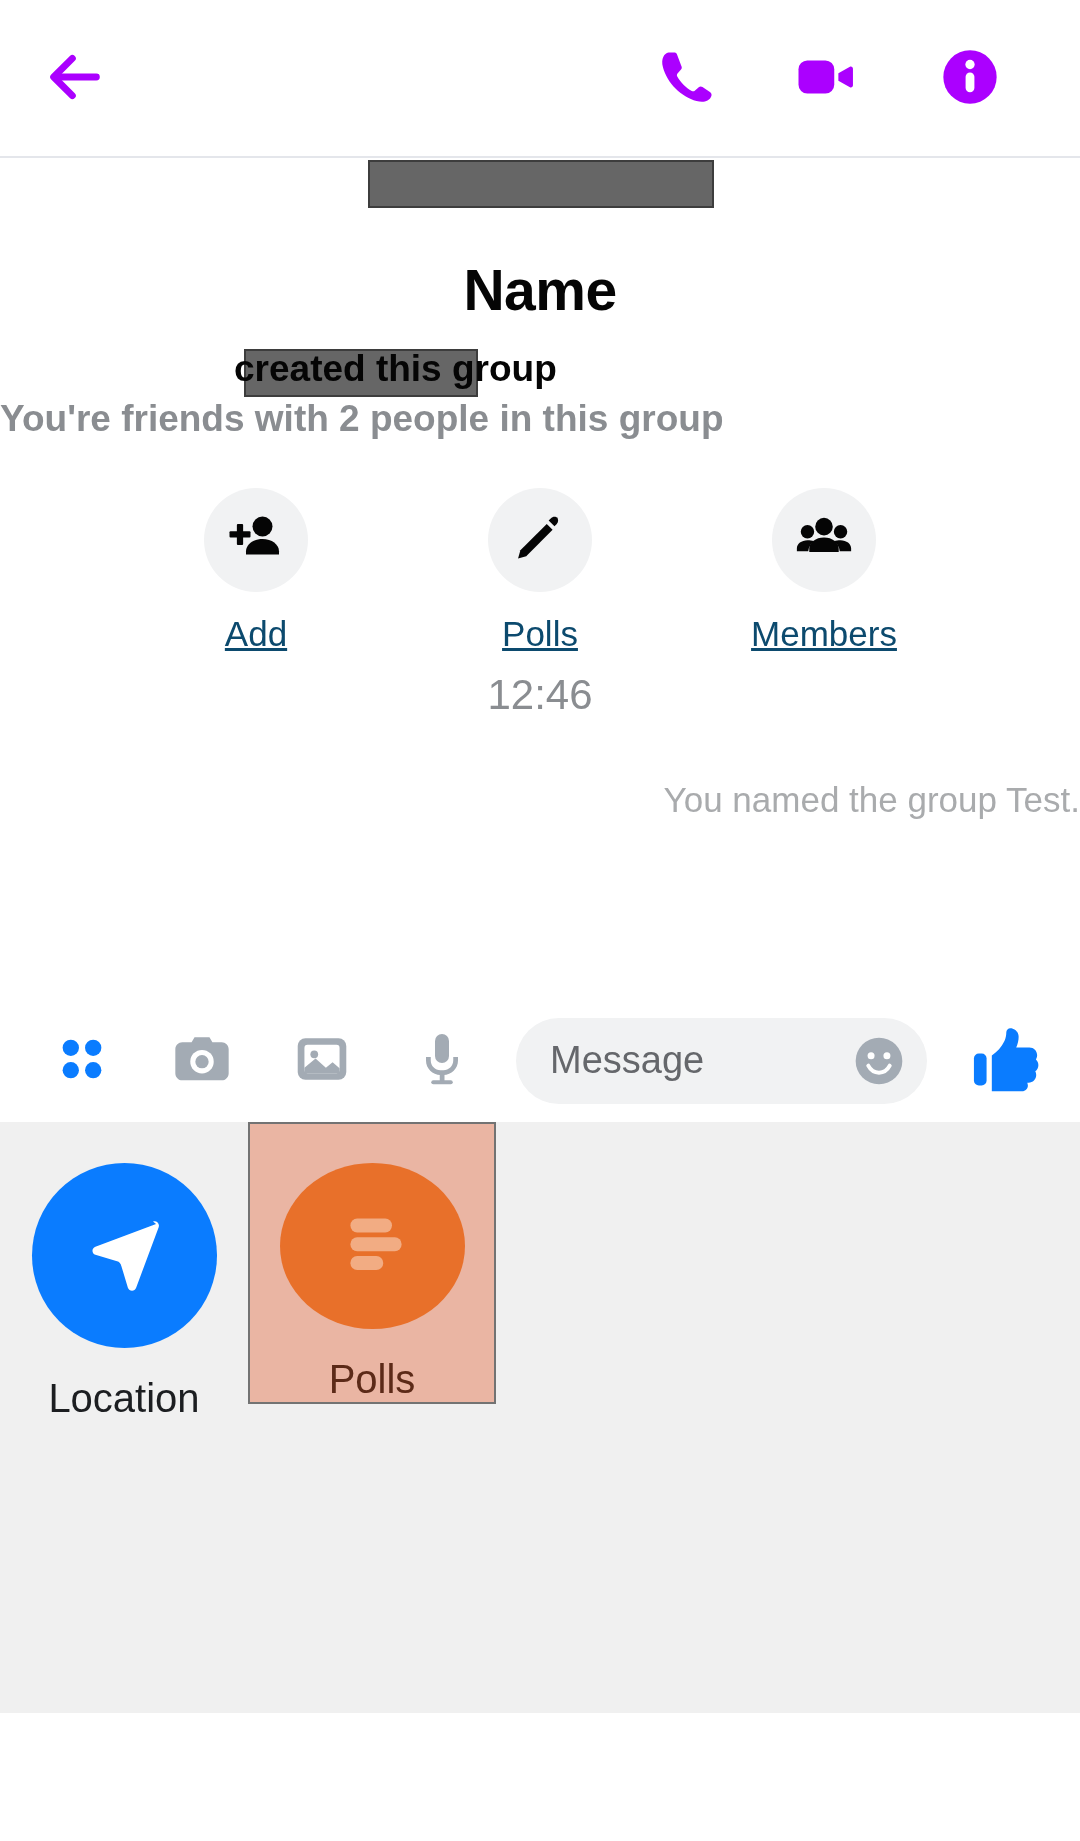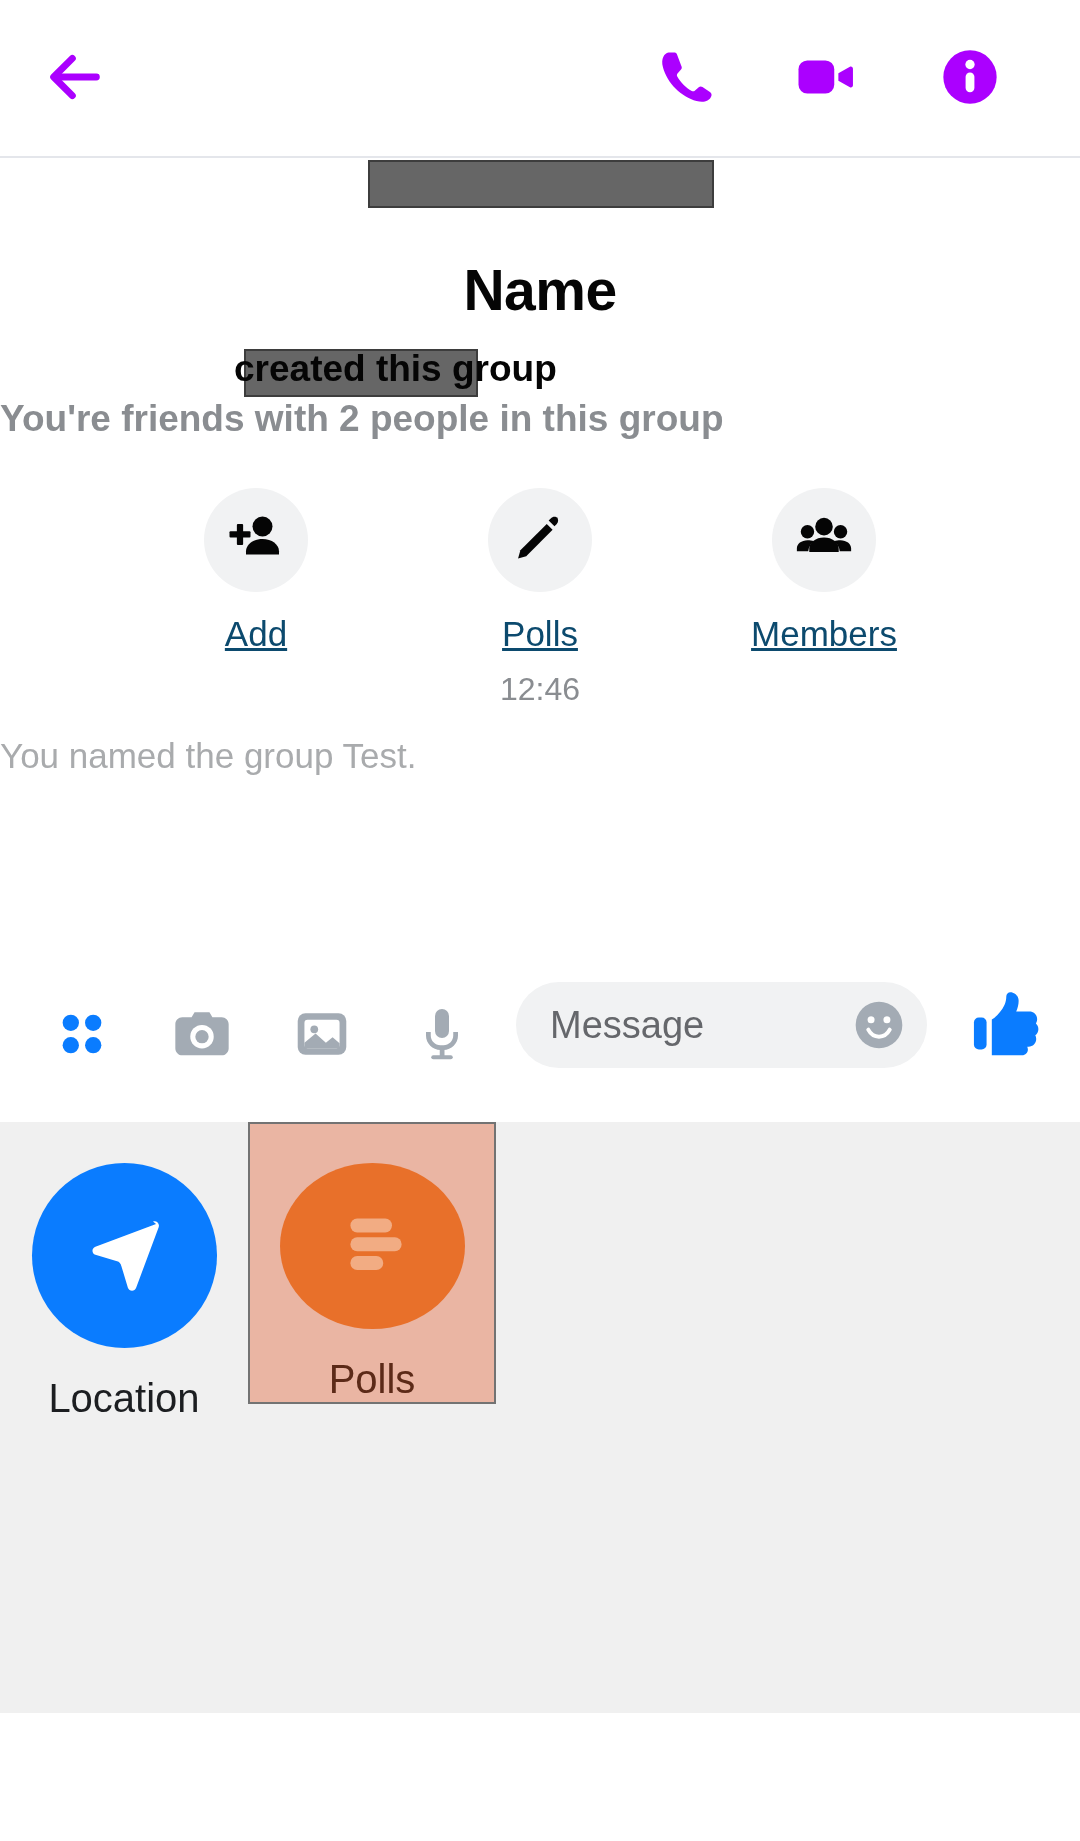--- a/index.html
+++ b/index.html
@@ -142,39 +142,40 @@
     color: #0c4a6e;
     text-decoration: underline;
   }
 
   
   .timestamp {
     position: absolute;
     left: 0; top: 513px;
     width: 1080px;
     text-align: center;
-    font-size: 32px;
+    font-size: 42px;
     color: #8a8d91;
   }
   .system-msg {
     position: absolute;
-    left: 0; top: 578px;
-    width: 1080px;
-    text-align: left;
+    left: 0; top: 622px;
+    width: 1080px;
+    text-align: right;
     font-size: 35px;
     color: #a9abad;
   }
 
   
   .composer {
     position: absolute;
-    left: 0; top: 982px;
+    left: 0; top: 1007px;
     width: 1080px;
     height: 107px;
     display: flex;
+    align-items: center;
     background: #ffffff;
   }
   .composer-icon {
     width: 104px;
     height: 107px;
     display: flex;
     align-items: center;
     justify-content: center;
     flex: 0 0 auto;
     cursor: pointer;

